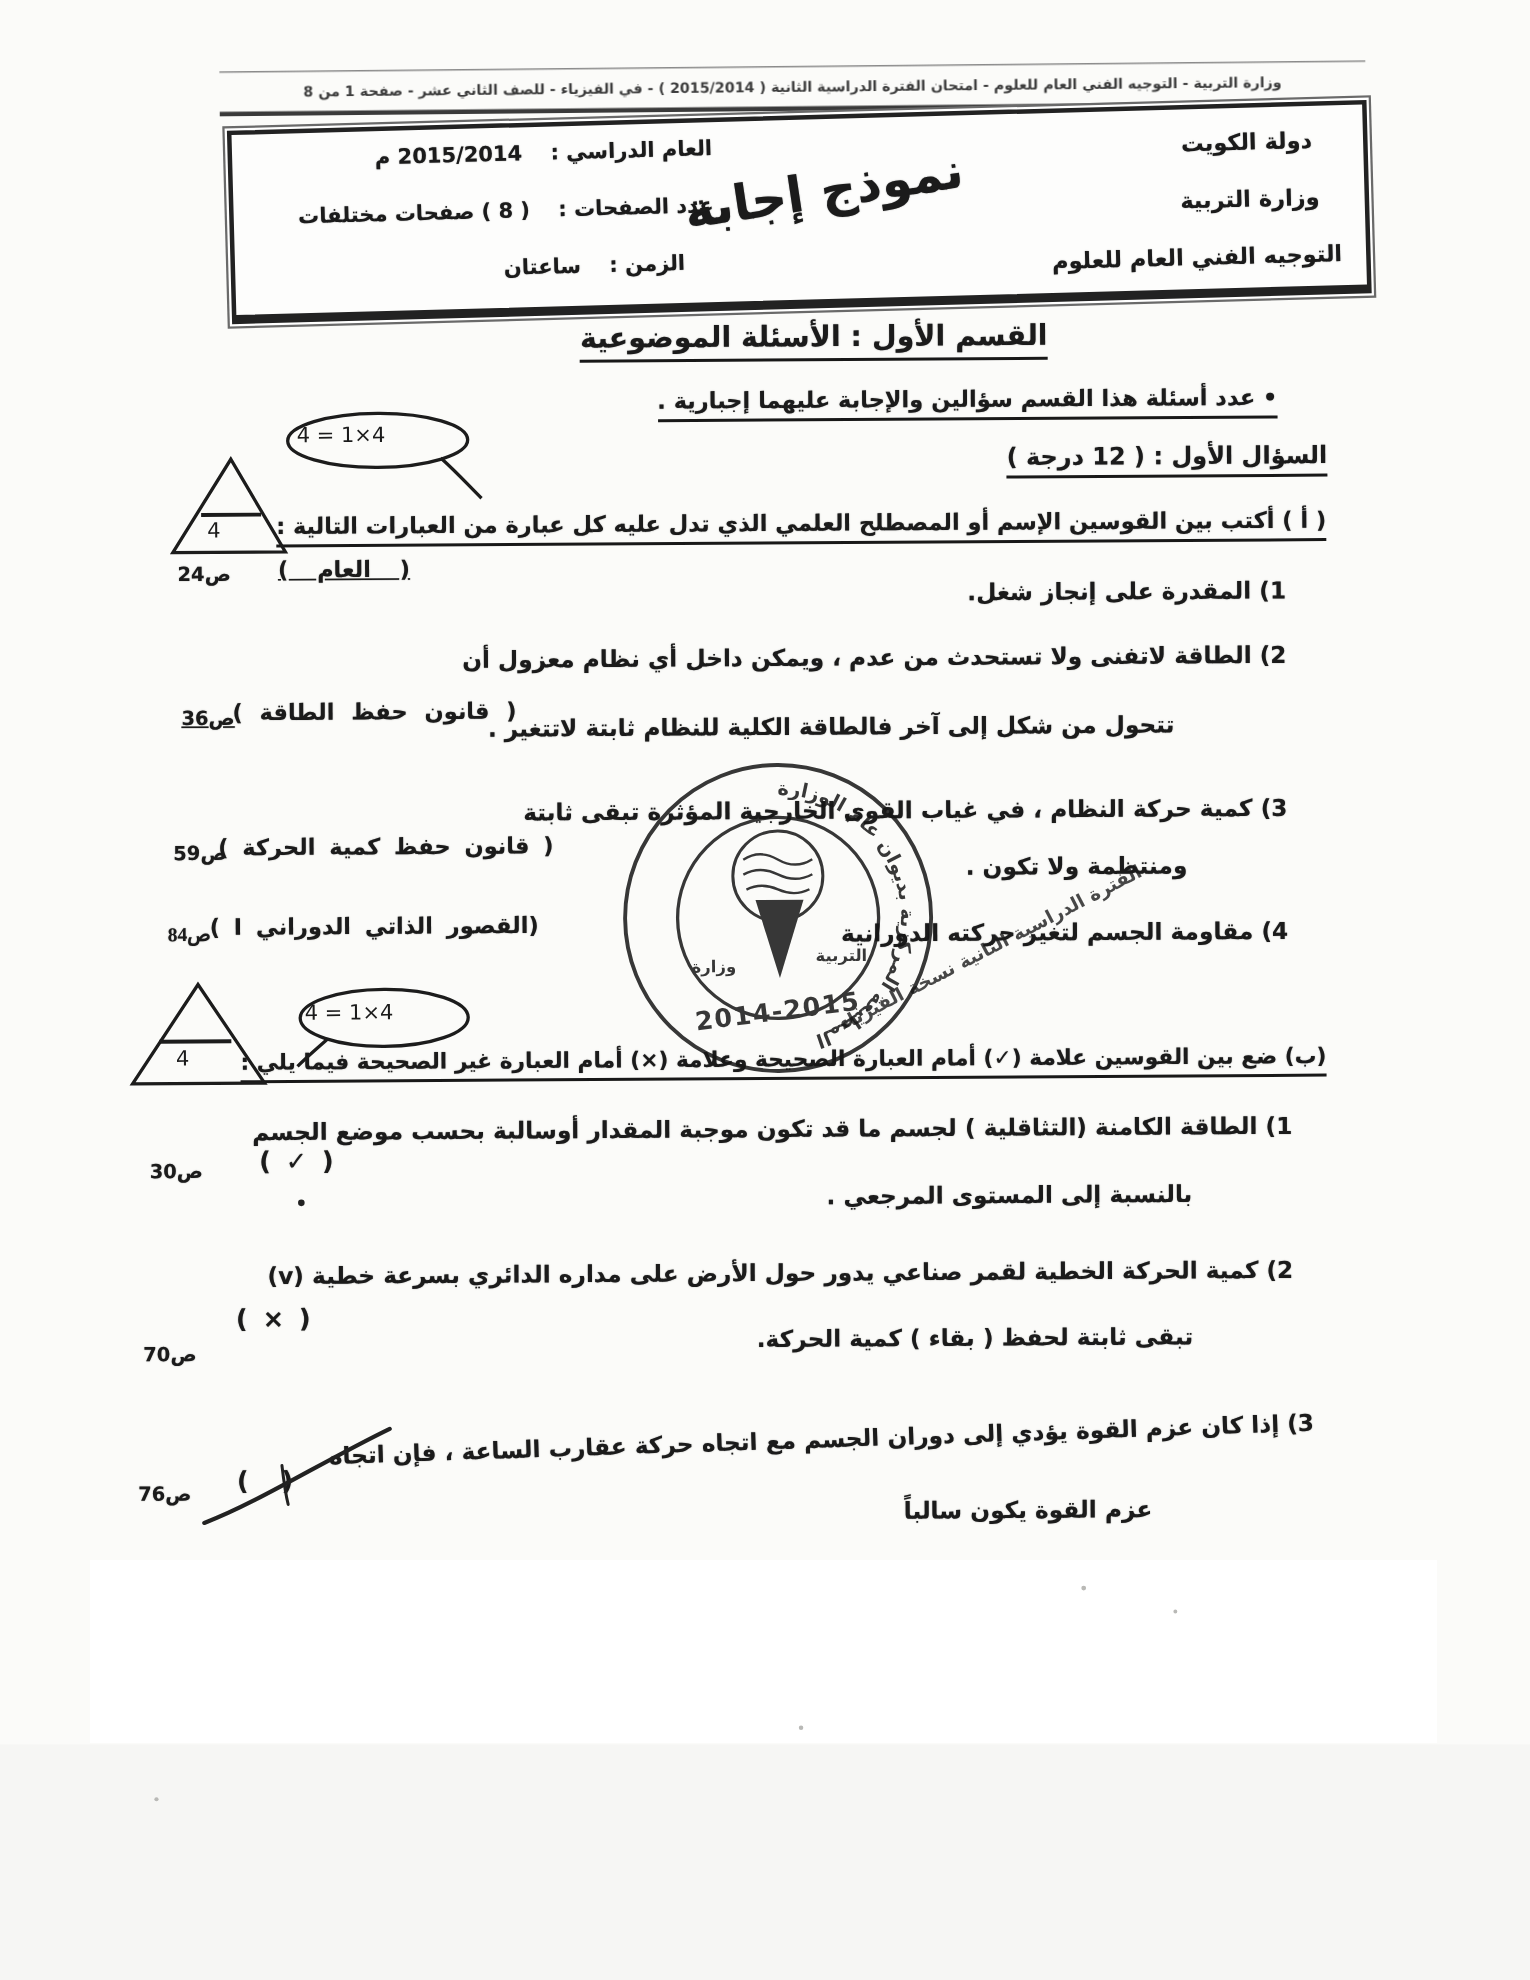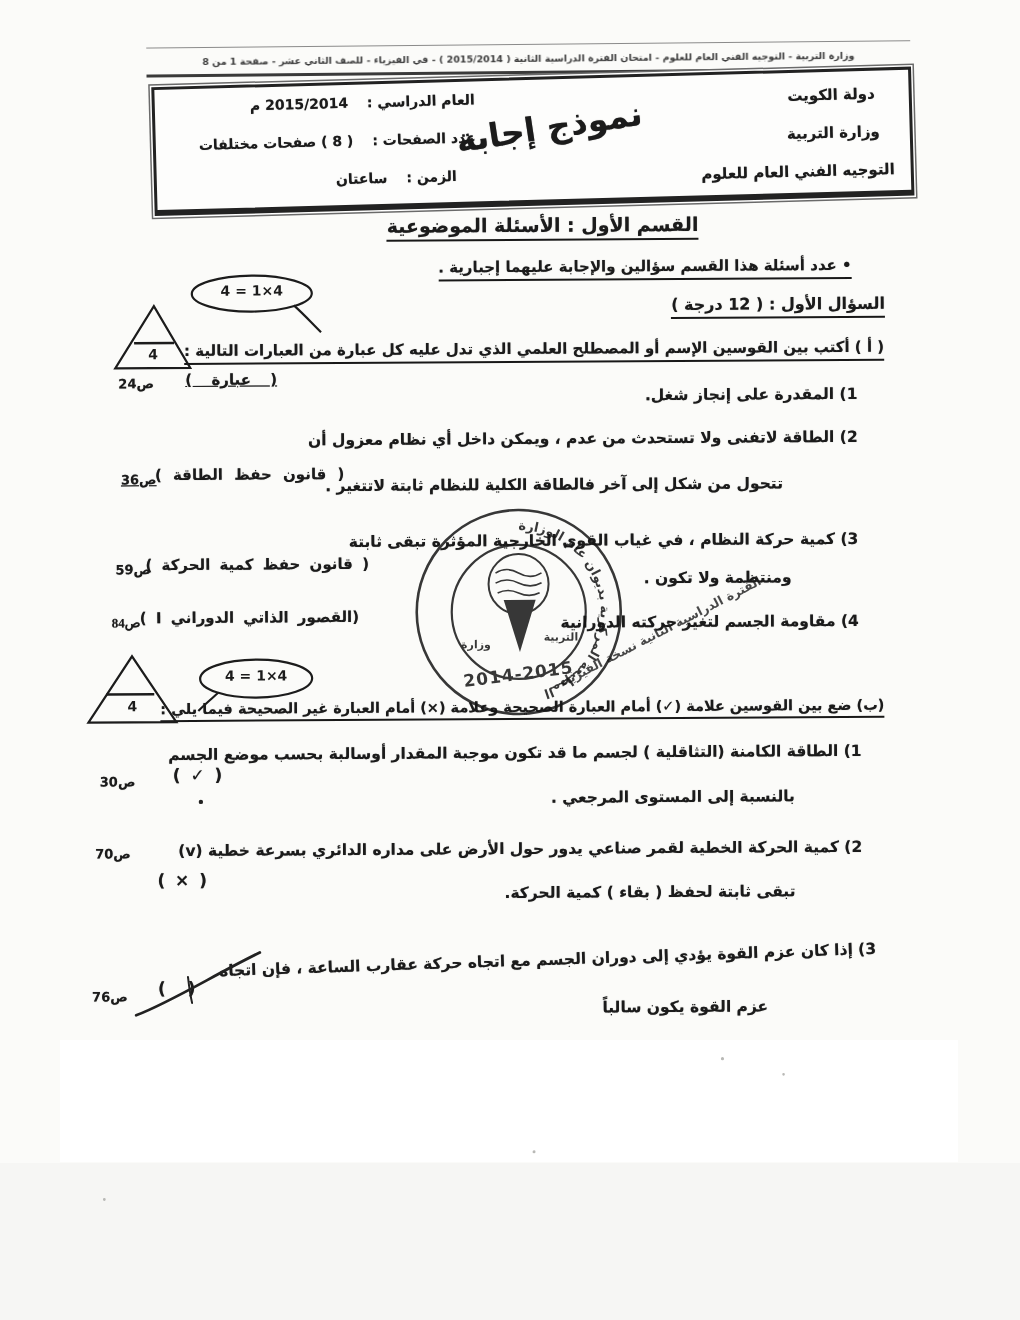--- a/index.html
+++ b/index.html
@@ -8,21 +8,21 @@
   #content{position:absolute;inset:0;transform:rotate(-0.35deg);transform-origin:50% 0;}
   .abs{position:absolute;}
   .rtl{direction:rtl;text-align:right;white-space:nowrap;}
   .ltr{direction:ltr;}
   .b{font-weight:bold;}
   .ink{text-shadow:0 0 0.8px rgba(25,25,25,.55);}
   .ul{border-bottom:2.5px solid #181818;padding-bottom:3px;}
   .txt{font-size:15.5px;font-weight:600;z-index:1;}
   .answer{font-size:15px;font-weight:bold;word-spacing:14px;z-index:1;}
   .pref{font-size:13px;font-weight:bold;z-index:1;}
-  .shape-label{z-index:3;text-align:center;font-weight:bold;}
+  .shape-label{z-index:3;text-align:left;font-weight:normal;}
   #overlay{position:absolute;left:0;top:0;z-index:2;pointer-events:none;}
   
   .topstrip{left:146px;top:44px;width:764px;height:26px;border-top:1.5px solid #8a8a8a;
      border-bottom:3px solid #3a3a3a;font-size:9.5px;font-weight:bold;color:#3c3c3c;
      display:flex;align-items:center;justify-content:center;filter:blur(.35px);
      letter-spacing:.3px;transform:rotate(-.2deg);}
   
   .hbox{left:152px;top:77px;width:754px;height:120px;border:3px solid #222;
      border-bottom-width:6px;box-shadow:0 0 0 1.5px #fff,0 0 0 3px #6a6a6a;
      transform:rotate(-1.2deg);background:#fdfdfc;}
@@ -75,21 +75,21 @@
   <div class="abs rtl b ink ul h-note" style="right:170px;top:258px;">• عدد أسئلة هذا القسم سؤالين والإجابة عليهما إجبارية .</div>
   <div class="abs rtl b ink ul h-q1" style="right:137px;top:296px;">السؤال الأول : ( 12 درجة )</div>
 
   <div class="abs shape-label ltr" style="left:196px;top:281px;width:108px;font-size:14px;">4 = 1×4</div>
   <div class="abs shape-label" style="left:136px;top:344px;width:30px;font-size:14px;">4</div>
   <div class="abs rtl pref ink" style="left:116px;top:374px;">ص24</div>
 
   <div class="abs rtl b ink ul" style="right:138px;top:340px;font-size:15px;">( أ ) أكتب بين القوسين الإسم أو المصطلح العلمي الذي تدل عليه كل عبارة من العبارات التالية :</div>
 
   <div class="abs rtl txt ink" style="right:165px;top:387px;">1) المقدرة على إنجاز شغل.</div>
-  <div class="abs rtl answer ink" style="left:183px;top:369px;text-decoration:underline;">( عبارة )</div>
+  <div class="abs rtl answer ink" style="left:183px;top:369px;text-decoration:underline;">( العام )</div>
 
   <div class="abs rtl txt ink" style="right:165px;top:430px;">2) الطاقة لاتفنى ولا تستحدث من عدم ، ويمكن داخل أي نظام معزول أن</div>
   <div class="abs rtl txt ink" style="right:240px;top:476px;">تتحول من شكل إلى آخر فالطاقة الكلية للنظام ثابتة لاتتغير .</div>
   <div class="abs rtl answer ink" style="left:152px;top:464px;word-spacing:6px;">( قانون حفظ الطاقة )</div>
   <div class="abs rtl pref ink" style="left:118px;top:470px;text-decoration:underline;">ص36</div>
 
   <div class="abs rtl txt ink" style="right:165px;top:532px;">3) كمية حركة النظام ، في غياب القوى الخارجية المؤثرة تبقى ثابتة</div>
   <div class="abs rtl txt ink" style="right:232px;top:570px;">ومنتظمة ولا تكون .</div>
   <div class="abs rtl answer ink" style="left:142px;top:554px;word-spacing:4px;">( قانون حفظ كمية الحركة )</div>
   <div class="abs rtl pref ink" style="left:112px;top:560px;">ص59</div>
@@ -106,21 +106,21 @@
   <div class="abs rtl b ink ul" style="right:140px;top:699px;font-size:14.5px;">(ب) ضع بين القوسين علامة (✓) أمام العبارة الصحيحة وعلامة (×) أمام العبارة غير الصحيحة فيما يلي :</div>
 
   <div class="abs rtl txt ink" style="right:163px;top:744px;">1) الطاقة الكامنة (التثاقلية ) لجسم ما قد تكون موجبة المقدار أوسالبة بحسب موضع الجسم</div>
   <div class="abs rtl txt ink" style="right:230px;top:789px;">بالنسبة إلى المستوى المرجعي .</div>
   <div class="abs rtl answer ink" style="left:168px;top:763px;font-size:17px;word-spacing:4px;">( ✓ )</div>
   <div class="abs rtl pref ink" style="left:95px;top:772px;">ص30</div>
 
   <div class="abs rtl txt ink" style="right:163px;top:840px;">2) كمية الحركة الخطية لقمر صناعي يدور حول الأرض على مداره الدائري بسرعة خطية (v)</div>
   <div class="abs rtl txt ink" style="right:230px;top:884px;">تبقى ثابتة لحفظ ( بقاء ) كمية الحركة.</div>
   <div class="abs rtl answer ink" style="left:152px;top:868px;font-size:17px;word-spacing:4px;">( × )</div>
-  <div class="abs rtl pref ink" style="left:90px;top:844px;">ص70</div>
+  <div class="abs rtl pref ink" style="left:90px;top:894px;">ص70</div>
 
   <div class="abs rtl txt ink" style="right:150px;top:942px;transform:rotate(-1.6deg);transform-origin:right;">3) إذا كان عزم القوة يؤدي إلى دوران الجسم مع اتجاه حركة عقارب الساعة ، فإن اتجاه</div>
   <div class="abs rtl txt ink" style="right:258px;top:999px;">عزم القوة يكون سالباً</div>
   <div class="abs rtl answer ink" style="left:152px;top:976px;font-size:17px;word-spacing:16px;">(  )</div>
   <div class="abs rtl pref ink" style="left:86px;top:987px;text-align:right;">ص76</div>
 
   <svg id="overlay" width="1020" height="1320" viewBox="0 0 1020 1320">
 
     <g stroke="#1c1c1c" stroke-width="2.2" fill="none">
       <polygon points="113,366 188,366 152,304"></polygon>

